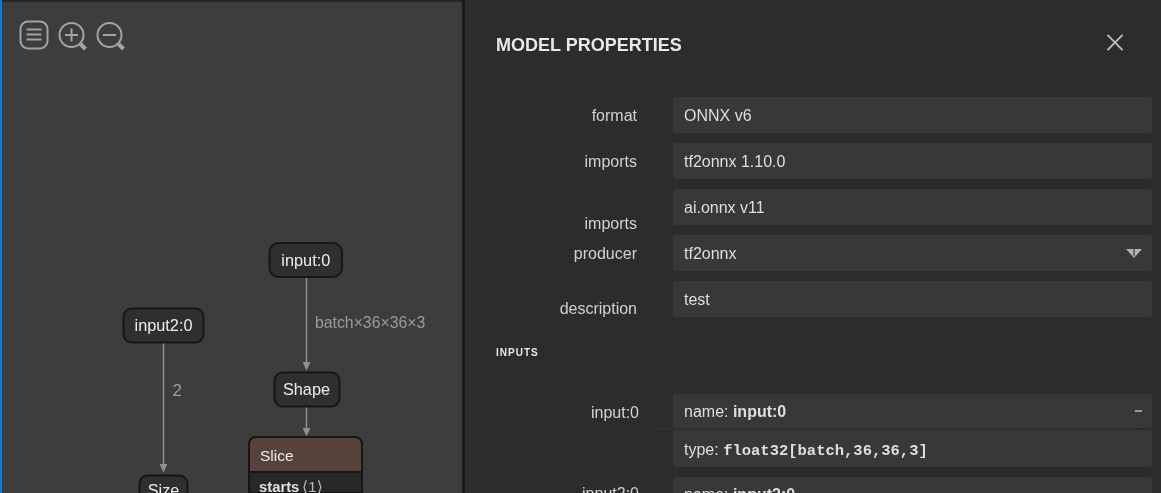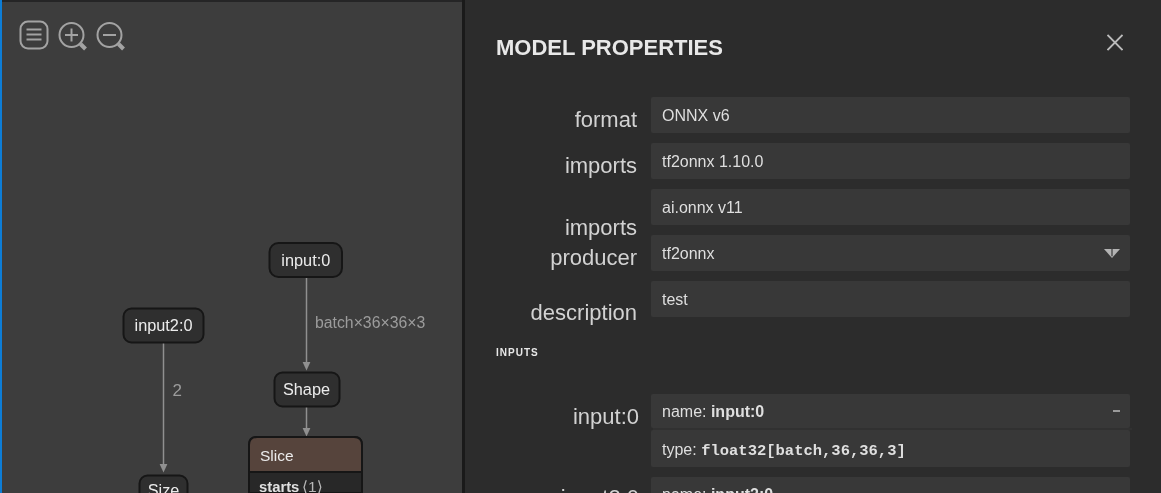--- a/index.html
+++ b/index.html
@@ -4,22 +4,22 @@
 <style>
 * { margin:0; padding:0; box-sizing:border-box; }
 html,body { width:1161px; height:493px; overflow:hidden; background:#2c2c2c;
   font-family:"Liberation Sans",sans-serif; }
 #canvas { position:absolute; left:0; top:0; width:462px; height:493px; background:#3d3d3d; }
 #blueedge { position:absolute; left:0; top:0; width:1.5px; height:493px; background:#0d7dd6; z-index:5;}
 #topstrip { position:absolute; left:0; top:0; width:462px; height:2px; background:#252526; z-index:4;}
 #divider { position:absolute; left:462px; top:0; width:3px; height:493px; background:#1a1a1a; }
 #sidebar { position:absolute; left:465px; top:0; width:696px; height:493px; background:#2c2c2c; }
 .abs { position:absolute; }
-.label { position:absolute; text-align:right; font-size:22px; color:#d2d2d2; }
-.vbox { position:absolute; left:651px; width:479px; height:36px; background:#383838;
+.label { position:absolute; text-align:right; font-size:16px; color:#d2d2d2; }
+.vbox { position:absolute; left:673px; width:479px; height:36px; background:#383838;
   border-radius:2px; color:#dfdfdf; font-size:16px; line-height:36px; padding-left:11px; padding-top:1px; }
 .h1 { position:absolute; font-weight:bold; color:#e8e8e8; }
 </style>
 </head>
 <body>
 <div id="canvas">
 <svg width="462" height="493" viewBox="0 0 462 493">
 
   <g stroke="#a3a3a3" stroke-width="2" fill="none">
     <rect x="20.5" y="21.5" width="27" height="27" rx="7.5"></rect>
@@ -66,21 +66,21 @@
   <text x="260" y="460.5" font-size="15.5" fill="#ececec">Slice</text>
   <text x="259" y="492" font-size="14.8" font-weight="bold" fill="#e0e0e0">starts</text>
   <text x="302" y="492" font-size="15.5" fill="#b8b8b8">⟨1⟩</text>
 </svg>
 </div>
 <div id="topstrip"></div>
 <div id="blueedge"></div>
 <div id="divider"></div>
 <div id="sidebar"></div>
 
-<div class="h1" style="left:496px; top:35px; font-size:22px;">MODEL PROPERTIES</div>
+<div class="h1" style="left:496px; top:35px; font-size:18px;">MODEL PROPERTIES</div>
 <svg class="abs" style="left:1107px; top:34px;" width="16" height="17" viewBox="0 0 16 17">
   <g stroke="#bcbcbc" stroke-width="1.8">
     <line x1="0.5" y1="1" x2="15.5" y2="16"></line>
     <line x1="15.5" y1="1" x2="0.5" y2="16"></line>
   </g>
 </svg>
 
 <div class="label" style="left:465px; top:107px; width:172px;">format</div>
 <div class="label" style="left:465px; top:153px; width:172px;">imports</div>
 <div class="label" style="left:465px; top:199px; width:172px;margin-top:16px;">imports</div>

